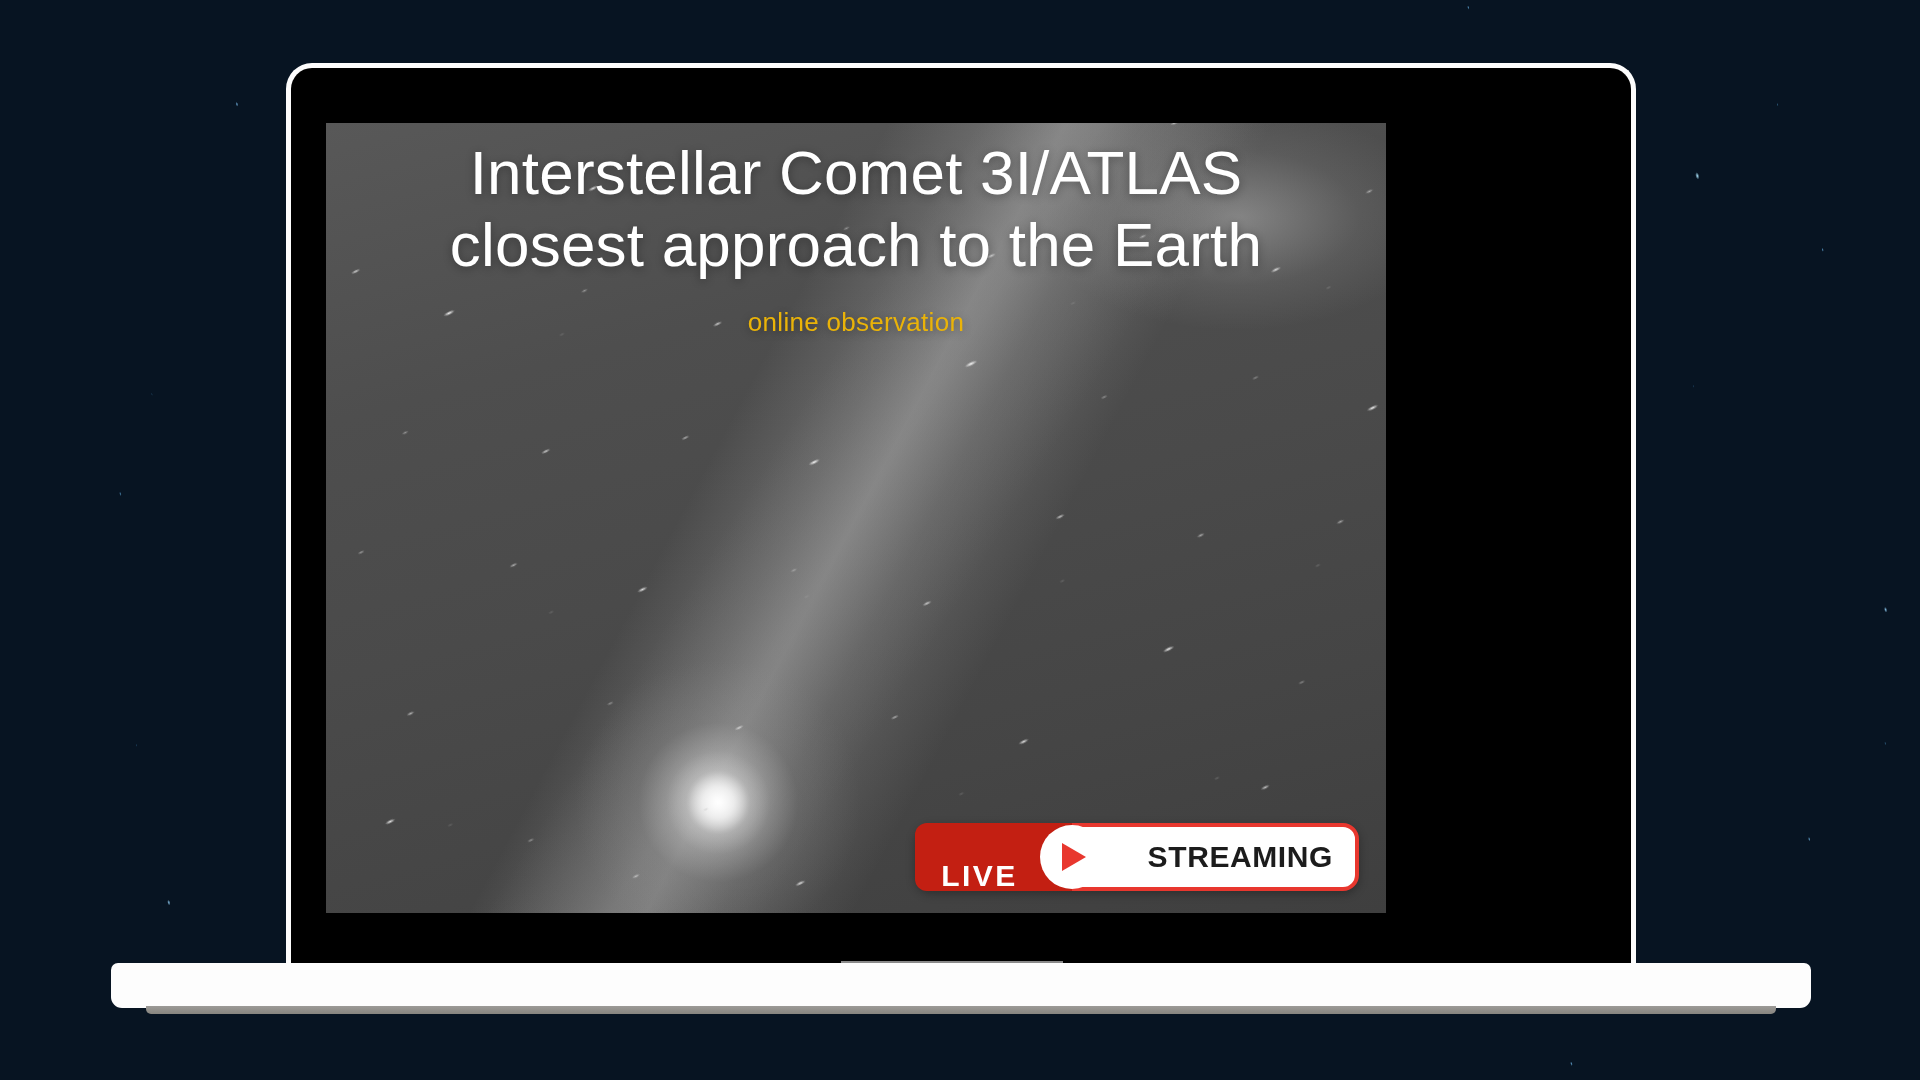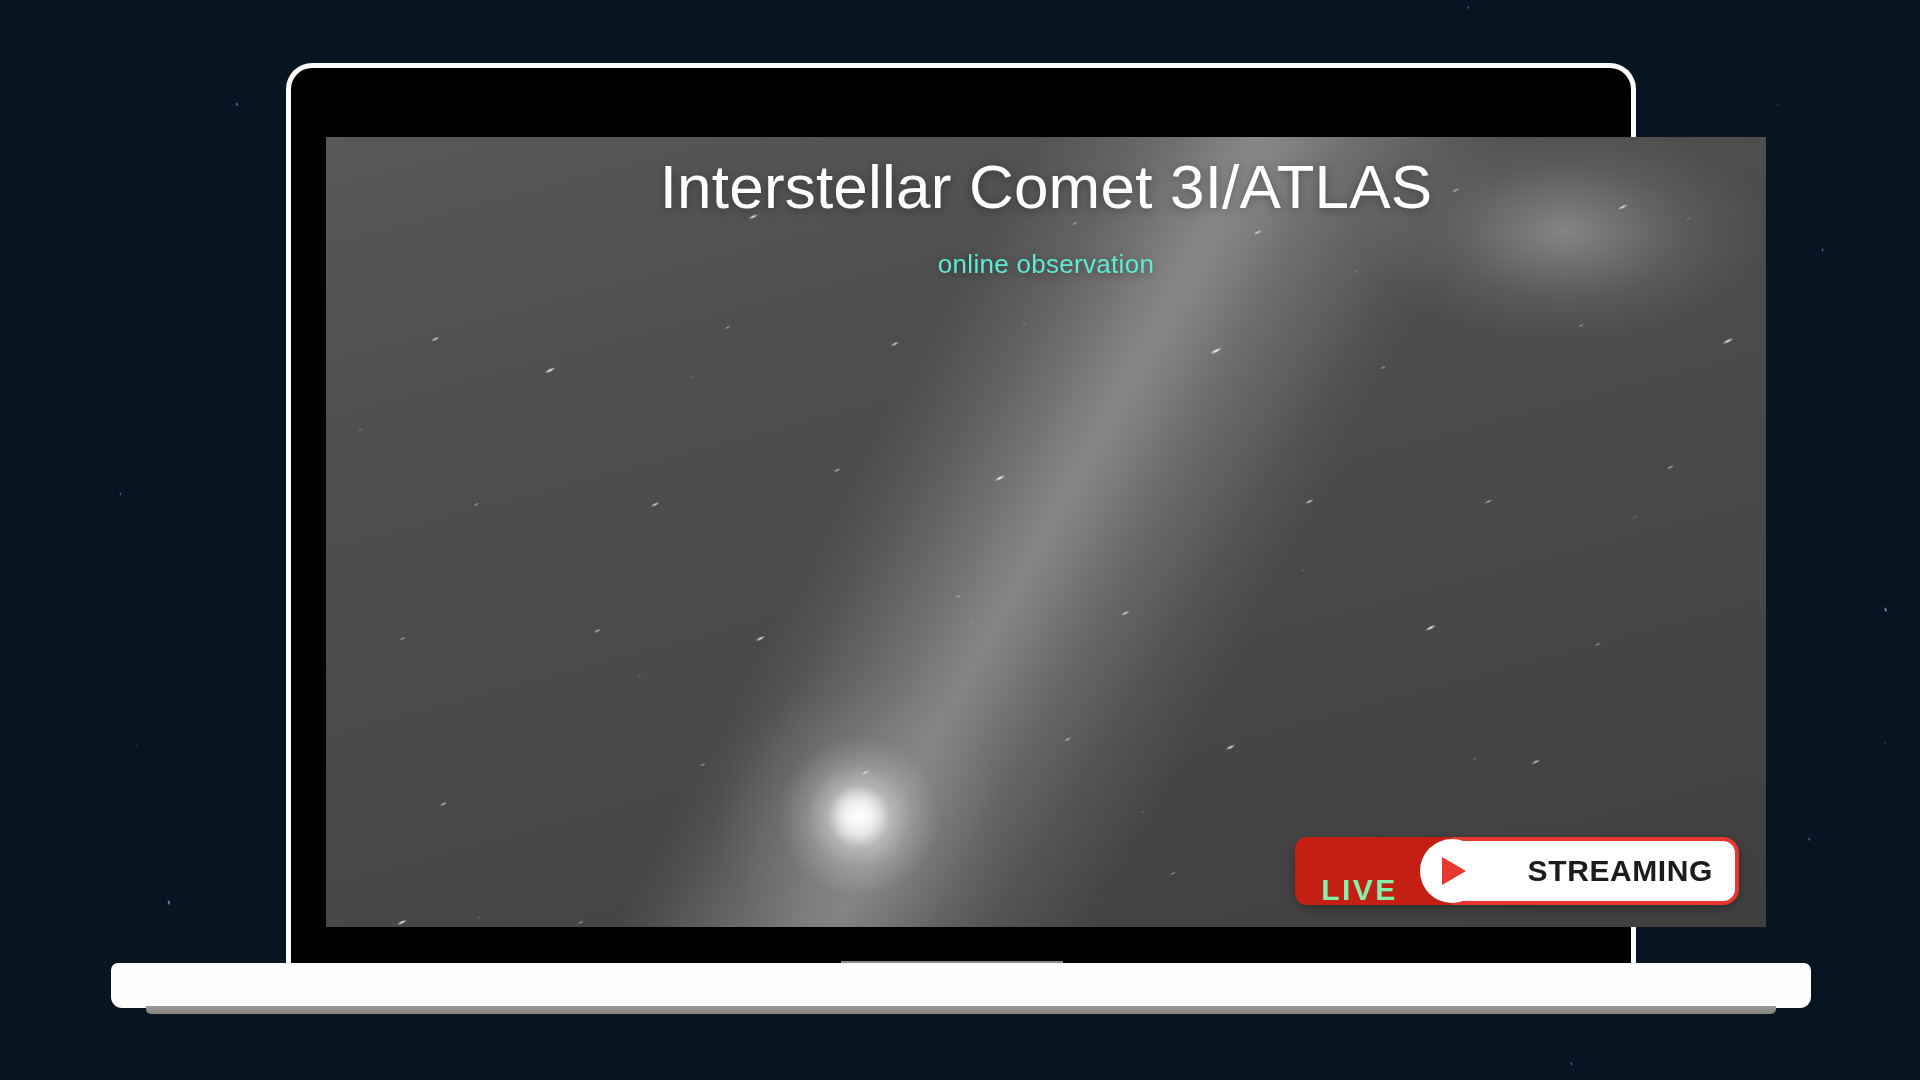--- a/index.html
+++ b/index.html
@@ -117,22 +117,22 @@
   #laptop-lid {
     position:absolute; left:0; top:0;
     width:1350px; height:900px;
     background:#000;
     border:5px solid #fdfdfd;
     border-bottom:none;
     border-radius:26px 26px 0 0;
   }
   #laptop-screen {
     position:absolute;
-    left:35px; top:69px;
-    width:1440px; height:790px;
+    left:35px; top:55px;
+    width:1060px; height:790px;
     overflow:hidden;
     background:#4a4a4a;
   }
 
   
   #comet-photo {
     position:absolute; inset:0;
     background:
       radial-gradient(circle 210px at 37% 86%, rgba(255,255,255,.88) 0%, rgba(225,225,225,.45) 14%, rgba(150,150,150,.16) 38%, transparent 68%),
       radial-gradient(circle 52px at 37% 86%, rgba(255,255,255,1) 0%, rgba(255,255,255,.75) 30%, rgba(210,210,210,.25) 62%, transparent 100%),
@@ -244,21 +244,21 @@
     color:#ffffff;
     font-size:62px;
     font-weight:400;
     line-height:1.16;
     letter-spacing:.2px;
     text-shadow:0 2px 10px rgba(0,0,0,.32);
     padding:0 40px;
   }
   #slide-subtitle {
     margin-top:26px;
-    color:#5eead4;
+    color:#eab308;
     font-size:26px;
     font-weight:400;
     letter-spacing:.3px;
     text-shadow:0 2px 8px rgba(0,0,0,.35);
   }
 
   
   #live-streaming-badge {
     position:absolute;
     right:27px; bottom:22px;
@@ -276,21 +276,21 @@
     position:relative;
     align-self:stretch;
     display:flex;
     align-items:center;
     background:#c31f12;
     border-radius:12px 0 0 12px;
     padding:0 54px 0 26px;
     margin:-4px 0 -4px -4px;
   }
   #badge-live-label {
-    color:#86efac;
+    color:#ffffff;
     font-size:30px;
     font-weight:700;
     letter-spacing:2.4px;
     margin-top:38px;
   }
   #play-button-icon {
     position:absolute;
     right:-32px; top:50%;
     transform:translateY(-50%);
     width:64px; height:64px;
@@ -341,20 +341,21 @@
 
   <div id="laptop-lid">
 
     <div id="laptop-screen">
 
       <div id="comet-photo"></div>
 
       <div id="screen-text-block">
         <div id="slide-title">
           <div>Interstellar Comet 3I/ATLAS</div>
+          <div>closest approach to the Earth</div>
         </div>
         <div id="slide-subtitle">online observation</div>
       </div>
 
       <div id="live-streaming-badge">
         <div id="badge-live-section">
           <span id="badge-live-label">LIVE</span>
           <span id="play-button-icon">
             <svg width="30" height="32" viewBox="0 0 30 32" aria-hidden="true">
               <path d="M3 2 L27 16 L3 30 Z" fill="#e8372e"></path>

